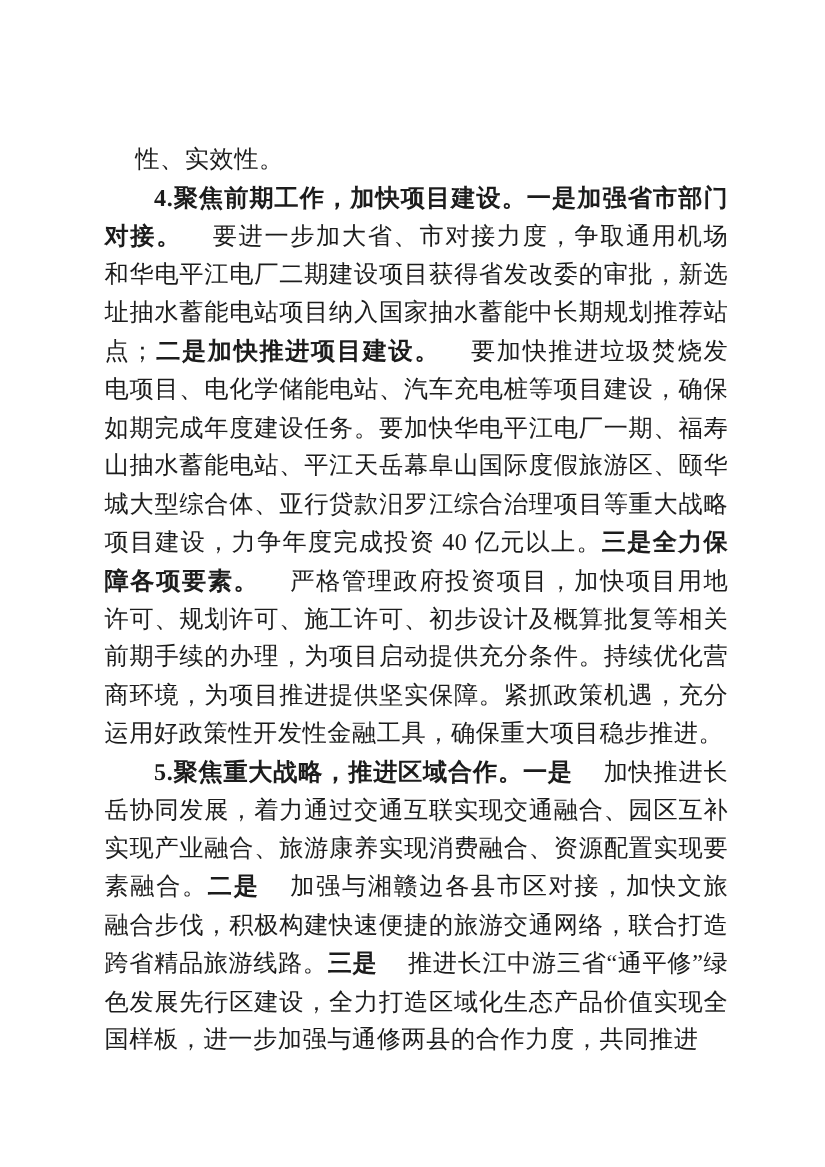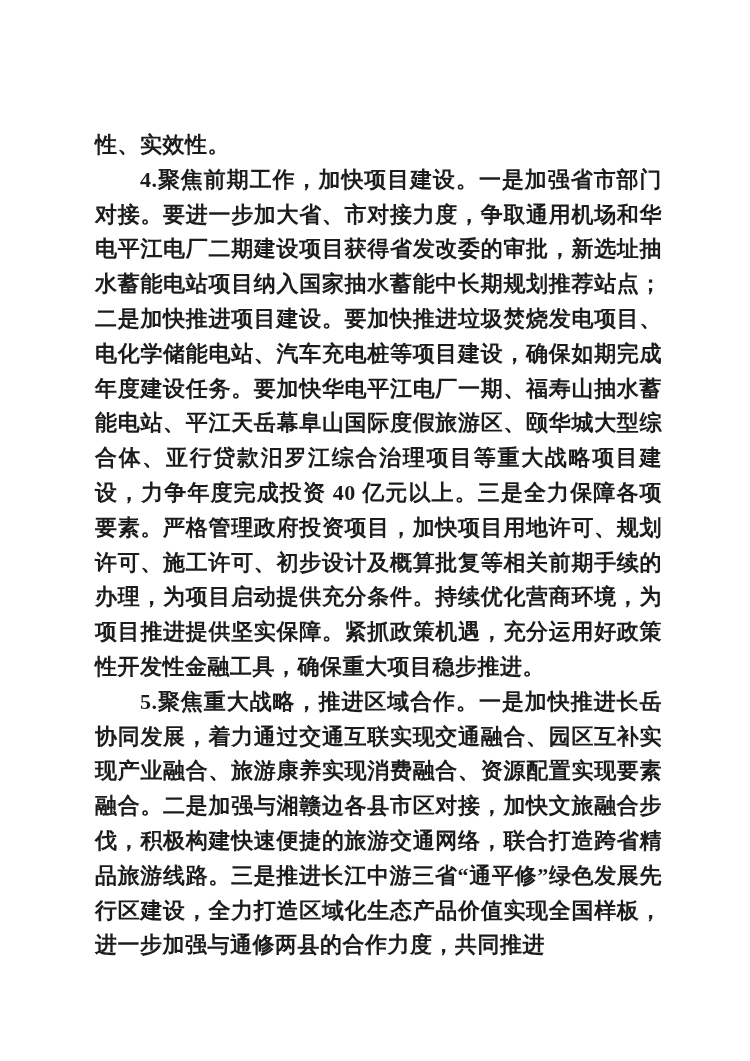--- a/index.html
+++ b/index.html
@@ -31,21 +31,22 @@
     text-align: justify;
     text-justify: inter-ideograph;
   }
   .para.indent {
     text-indent: 45px;
   }
   .seg-bold {
     font-weight: bold;
   }
   .seg-normal {
-    font-weight: bold;
+    font-weight: normal;
+    margin-left: 28px;
   }
 </style>
 </head>
 <body>
 
 <div class="page">
   <div class="doc-body">
       <p class="para"><span class="seg-normal">性、实效性。</span></p>
       <p class="para indent"><span class="seg-bold">4.聚焦前期工作，加快项目建设。一是加强省市部门对接。</span><span class="seg-normal">要进一步加大省、市对接力度，争取通用机场和华电平江电厂二期建设项目获得省发改委的审批，新选址抽水蓄能电站项目纳入国家抽水蓄能中长期规划推荐站点；</span><span class="seg-bold">二是加快推进项目建设。</span><span class="seg-normal">要加快推进垃圾焚烧发电项目、电化学储能电站、汽车充电桩等项目建设，确保如期完成年度建设任务。要加快华电平江电厂一期、福寿山抽水蓄能电站、平江天岳幕阜山国际度假旅游区、颐华城大型综合体、亚行贷款汨罗江综合治理项目等重大战略项目建设，力争年度完成投资 40 亿元以上。</span><span class="seg-bold">三是全力保障各项要素。</span><span class="seg-normal">严格管理政府投资项目，加快项目用地许可、规划许可、施工许可、初步设计及概算批复等相关前期手续的办理，为项目启动提供充分条件。持续优化营商环境，为项目推进提供坚实保障。紧抓政策机遇，充分运用好政策性开发性金融工具，确保重大项目稳步推进。</span></p>
       <p class="para indent"><span class="seg-bold">5.聚焦重大战略，推进区域合作。一是</span><span class="seg-normal">加快推进长岳协同发展，着力通过交通互联实现交通融合、园区互补实现产业融合、旅游康养实现消费融合、资源配置实现要素融合。</span><span class="seg-bold">二是</span><span class="seg-normal">加强与湘赣边各县市区对接，加快文旅融合步伐，积极构建快速便捷的旅游交通网络，联合打造跨省精品旅游线路。</span><span class="seg-bold">三是</span><span class="seg-normal">推进长江中游三省“通平修”绿色发展先行区建设，全力打造区域化生态产品价值实现全国样板，进一步加强与通修两县的合作力度，共同推进</span></p>

